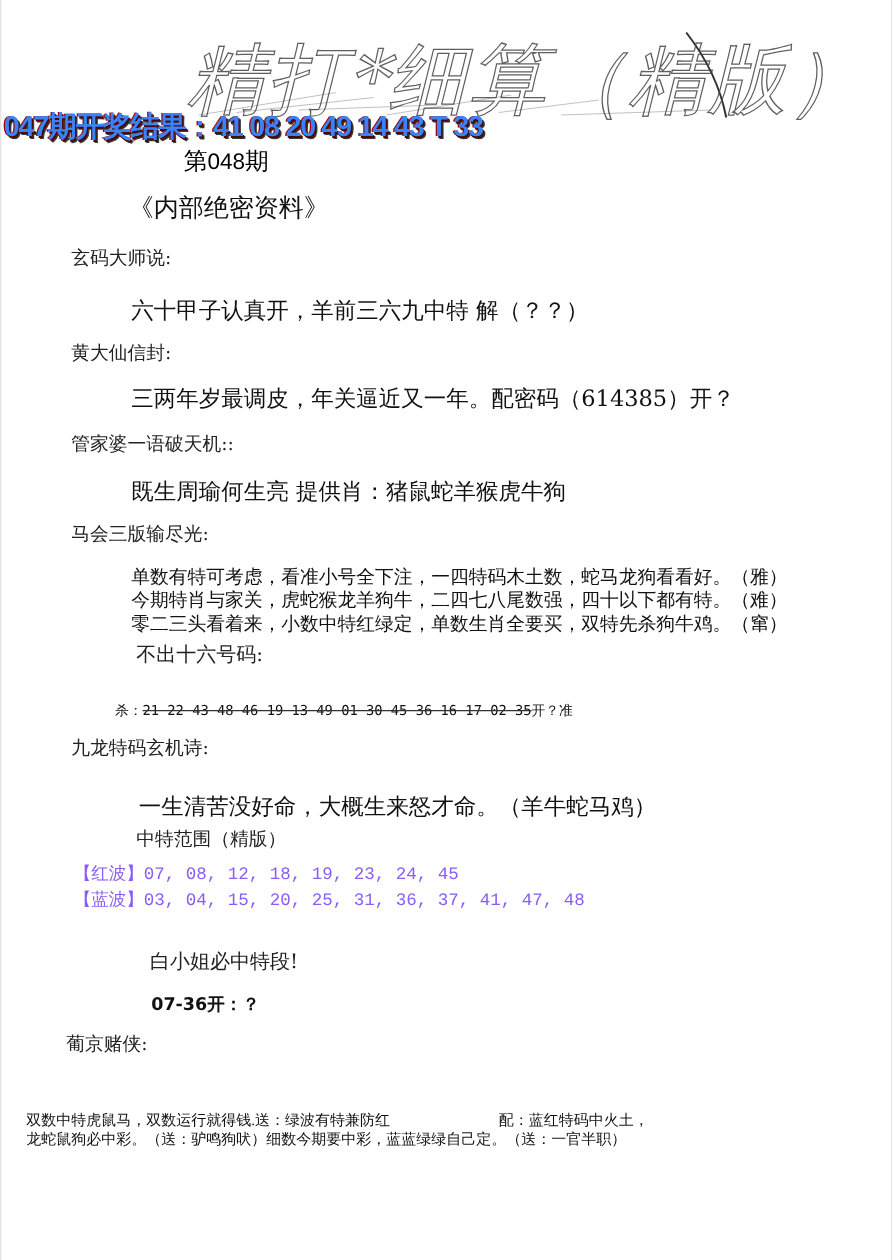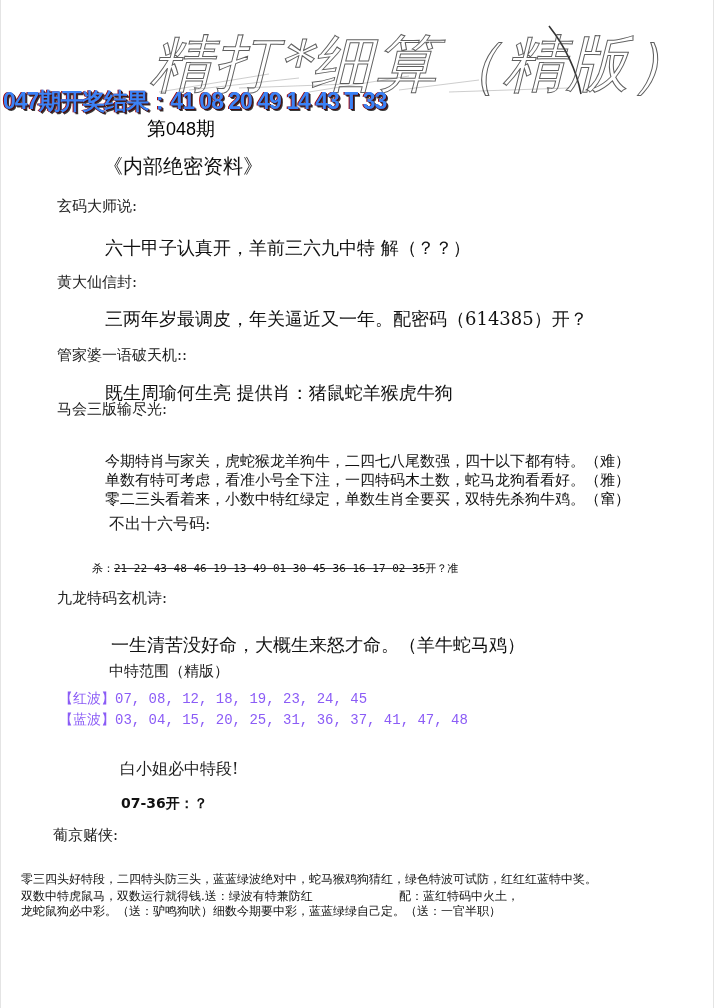--- a/index.html
+++ b/index.html
@@ -62,24 +62,24 @@
 
   <div class="abs label" style="left:56px; top:197px;">玄码大师说:</div>
   <div class="abs big" style="left:104px; top:236px;">六十甲子认真开，羊前三六九中特 解（？？）</div>
 
   <div class="abs label" style="left:56px; top:273px;">黄大仙信封:</div>
   <div class="abs big" style="left:104px; top:307px;">三两年岁最调皮，年关逼近又一年。配密码（614385）开？</div>
 
   <div class="abs label" style="left:56px; top:346px;">管家婆一语破天机::</div>
   <div class="abs big" style="left:104px; top:381px;">既生周瑜何生亮 提供肖：猪鼠蛇羊猴虎牛狗</div>
 
-  <div class="abs label" style="left:56px; top:400px;text-align:right;">马会三版输尽光:</div>
+  <div class="abs label" style="left:56px; top:418px;text-align:right;">马会三版输尽光:</div>
   <div class="abs pix" style="left:104px; top:452px;">
+    <div>单数有特可考虑，看准小号全下注，一四特码木土数，蛇马龙狗看看好。（雅）</div>
     <div>今期特肖与家关，虎蛇猴龙羊狗牛，二四七八尾数强，四十以下都有特。（难）</div>
-    <div>单数有特可考虑，看准小号全下注，一四特码木土数，蛇马龙狗看看好。（雅）</div>
     <div>零二三头看着来，小数中特红绿定，单数生肖全要买，双特先杀狗牛鸡。（窜）</div>
   </div>
   <div class="abs label" style="left:108px; top:514px; font-size:16px;">不出十六号码:</div>
 
   <div class="abs kill">
     <span>杀：</span><span class="strike">21 22 43 48 46 19 13 49 01 30 45 36 16 17 02 35</span><span>开？准</span>
   </div>
 
   <div class="abs label" style="left:56px; top:589px;">九龙特码玄机诗:</div>
   <div class="abs big" style="left:110px; top:633px;">一生清苦没好命，大概生来怒才命。（羊牛蛇马鸡）</div>
@@ -89,18 +89,17 @@
     <span class="tag">【红波】</span><span>07, 08, 12, 18, 19, 23, 24, 45</span>
   </div>
   <div class="abs wave" style="left:58px; top:711px;">
     <span class="tag">【蓝波】</span><span>03, 04, 15, 20, 25, 31, 36, 37, 41, 47, 48</span>
   </div>
 
   <div class="abs label" style="left:119px; top:759px; font-size:16px;">白小姐必中特段!</div>
   <div class="abs" style="left:120px; top:795px; font-size:14px; font-family:'DejaVu Sans', sans-serif;font-weight:bold;">07-36开：？</div>
 
   <div class="abs label" style="left:52px; top:826px;">葡京赌侠:</div>
-  <div class="abs foot" style="left:20px; top:871px;">零三四头好特段，二四特头防三头，蓝蓝绿波绝对中，蛇马猴鸡狗猜红，绿色特波可试防，红红红蓝特中奖。</div>
-  <div class="abs foot" style="left:20px; top:888px;">双数中特虎鼠马，双数运行就得钱.送：绿波有特兼防红</div>
+  <div class="abs foot" style="left:20px; top:888px;font-family:Liberation Serif, serif;">双数中特虎鼠马，双数运行就得钱.送：绿波有特兼防红</div>
   <div class="abs foot" style="left:398px; top:888px;">配：蓝红特码中火土，</div>
   <div class="abs foot" style="left:20px; top:903px;">龙蛇鼠狗必中彩。（送：驴鸣狗吠）细数今期要中彩，蓝蓝绿绿自己定。（送：一官半职）</div>
 
 </div>
 
 </body></html>

